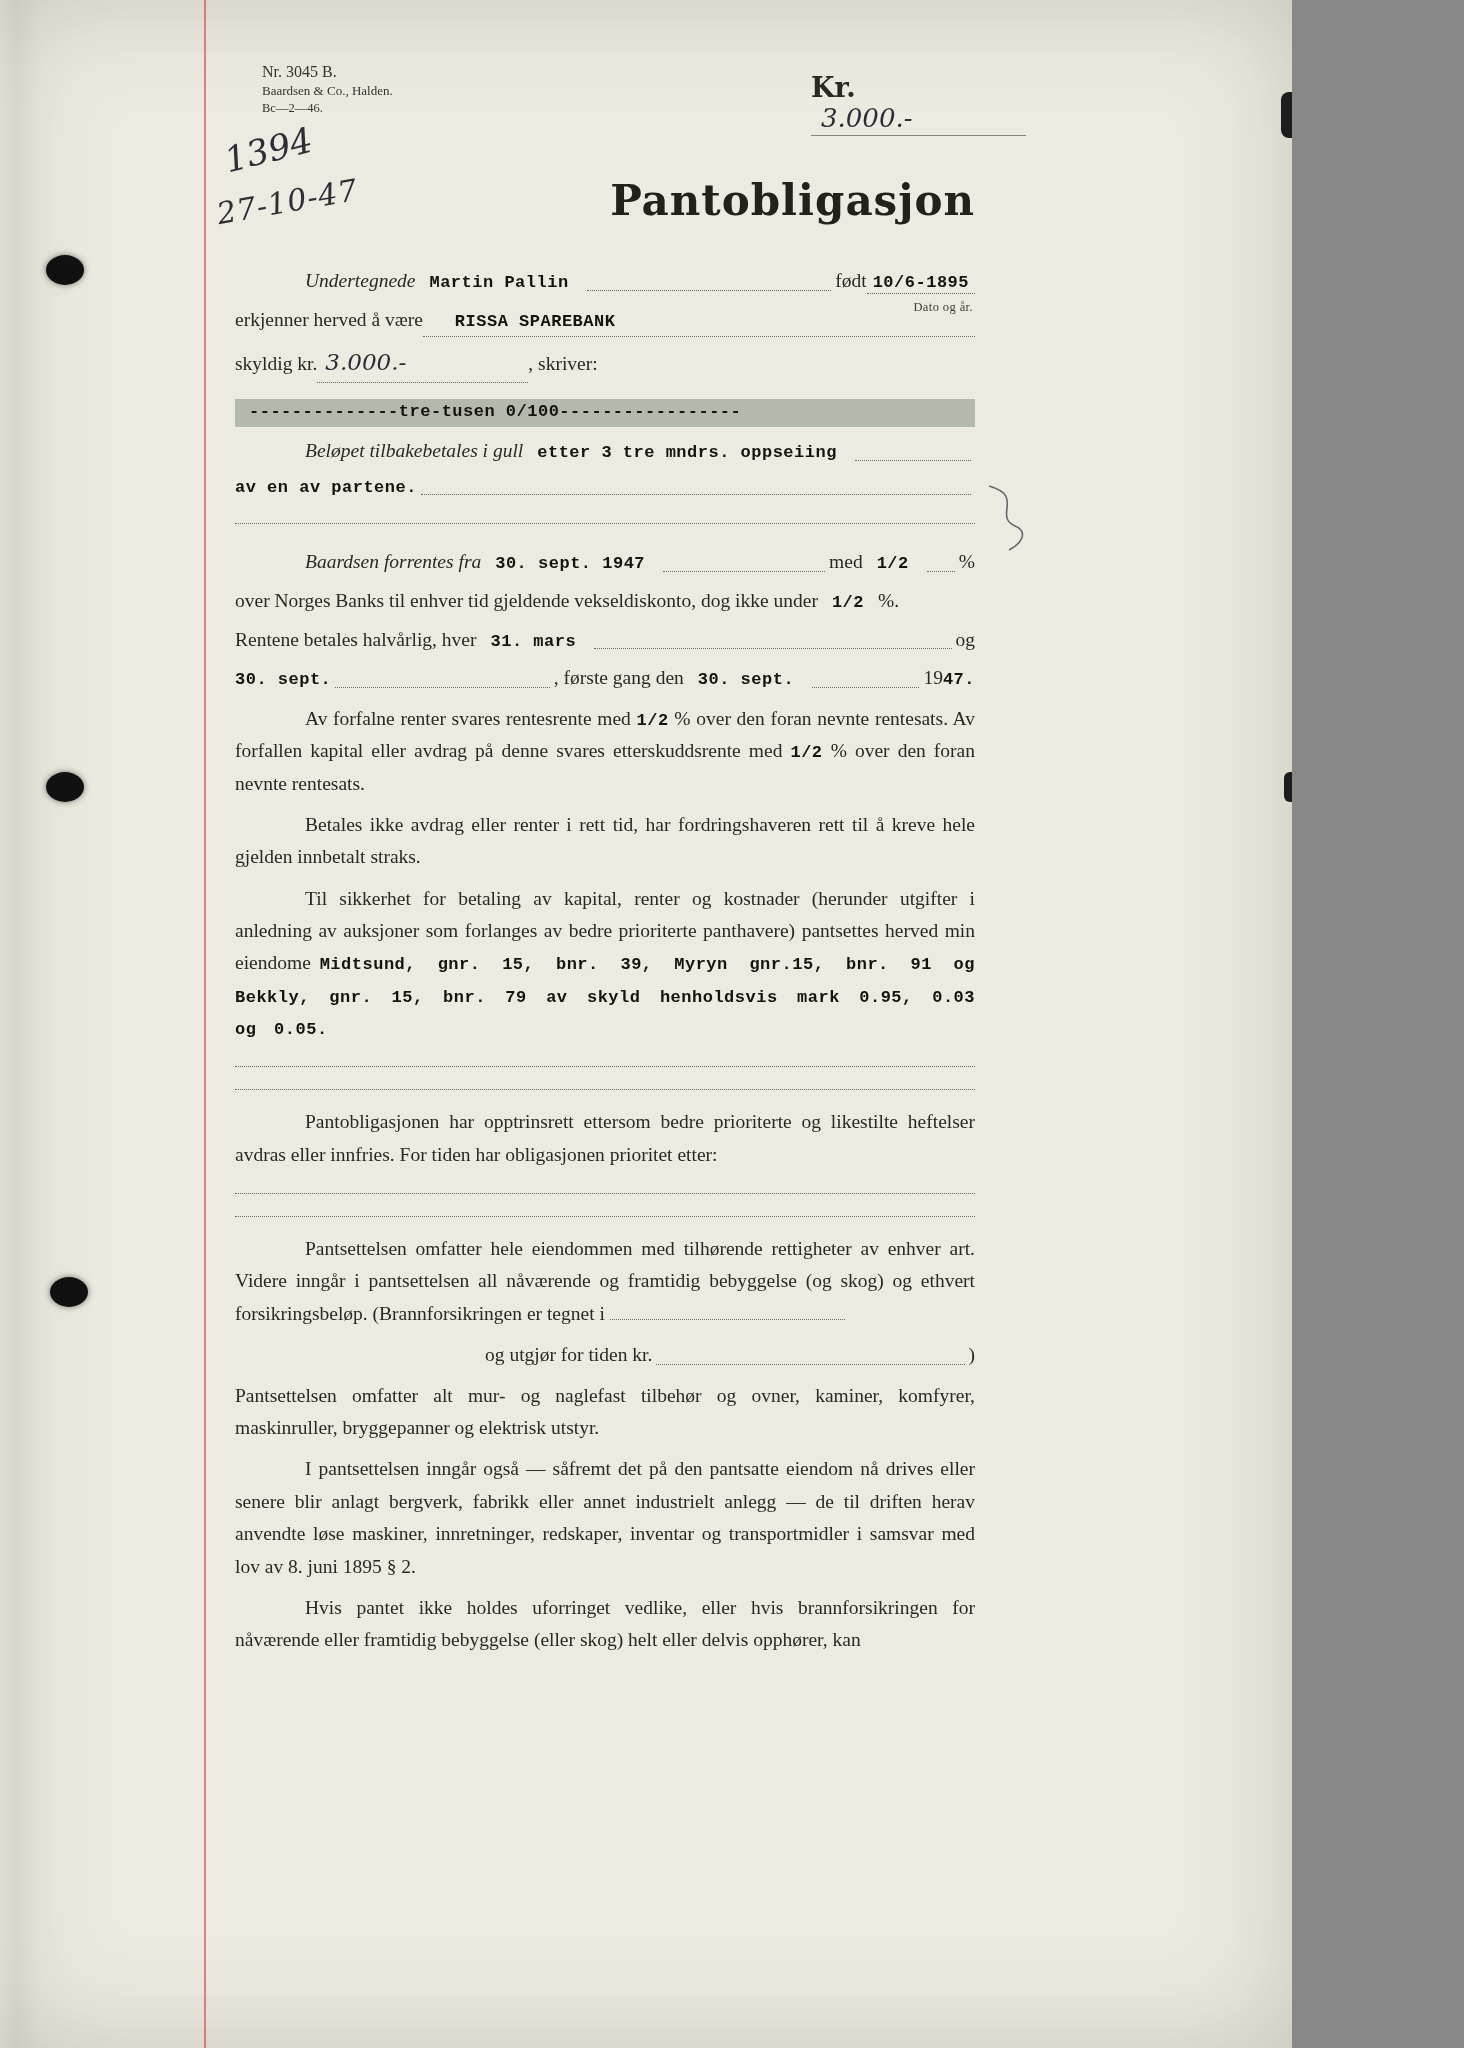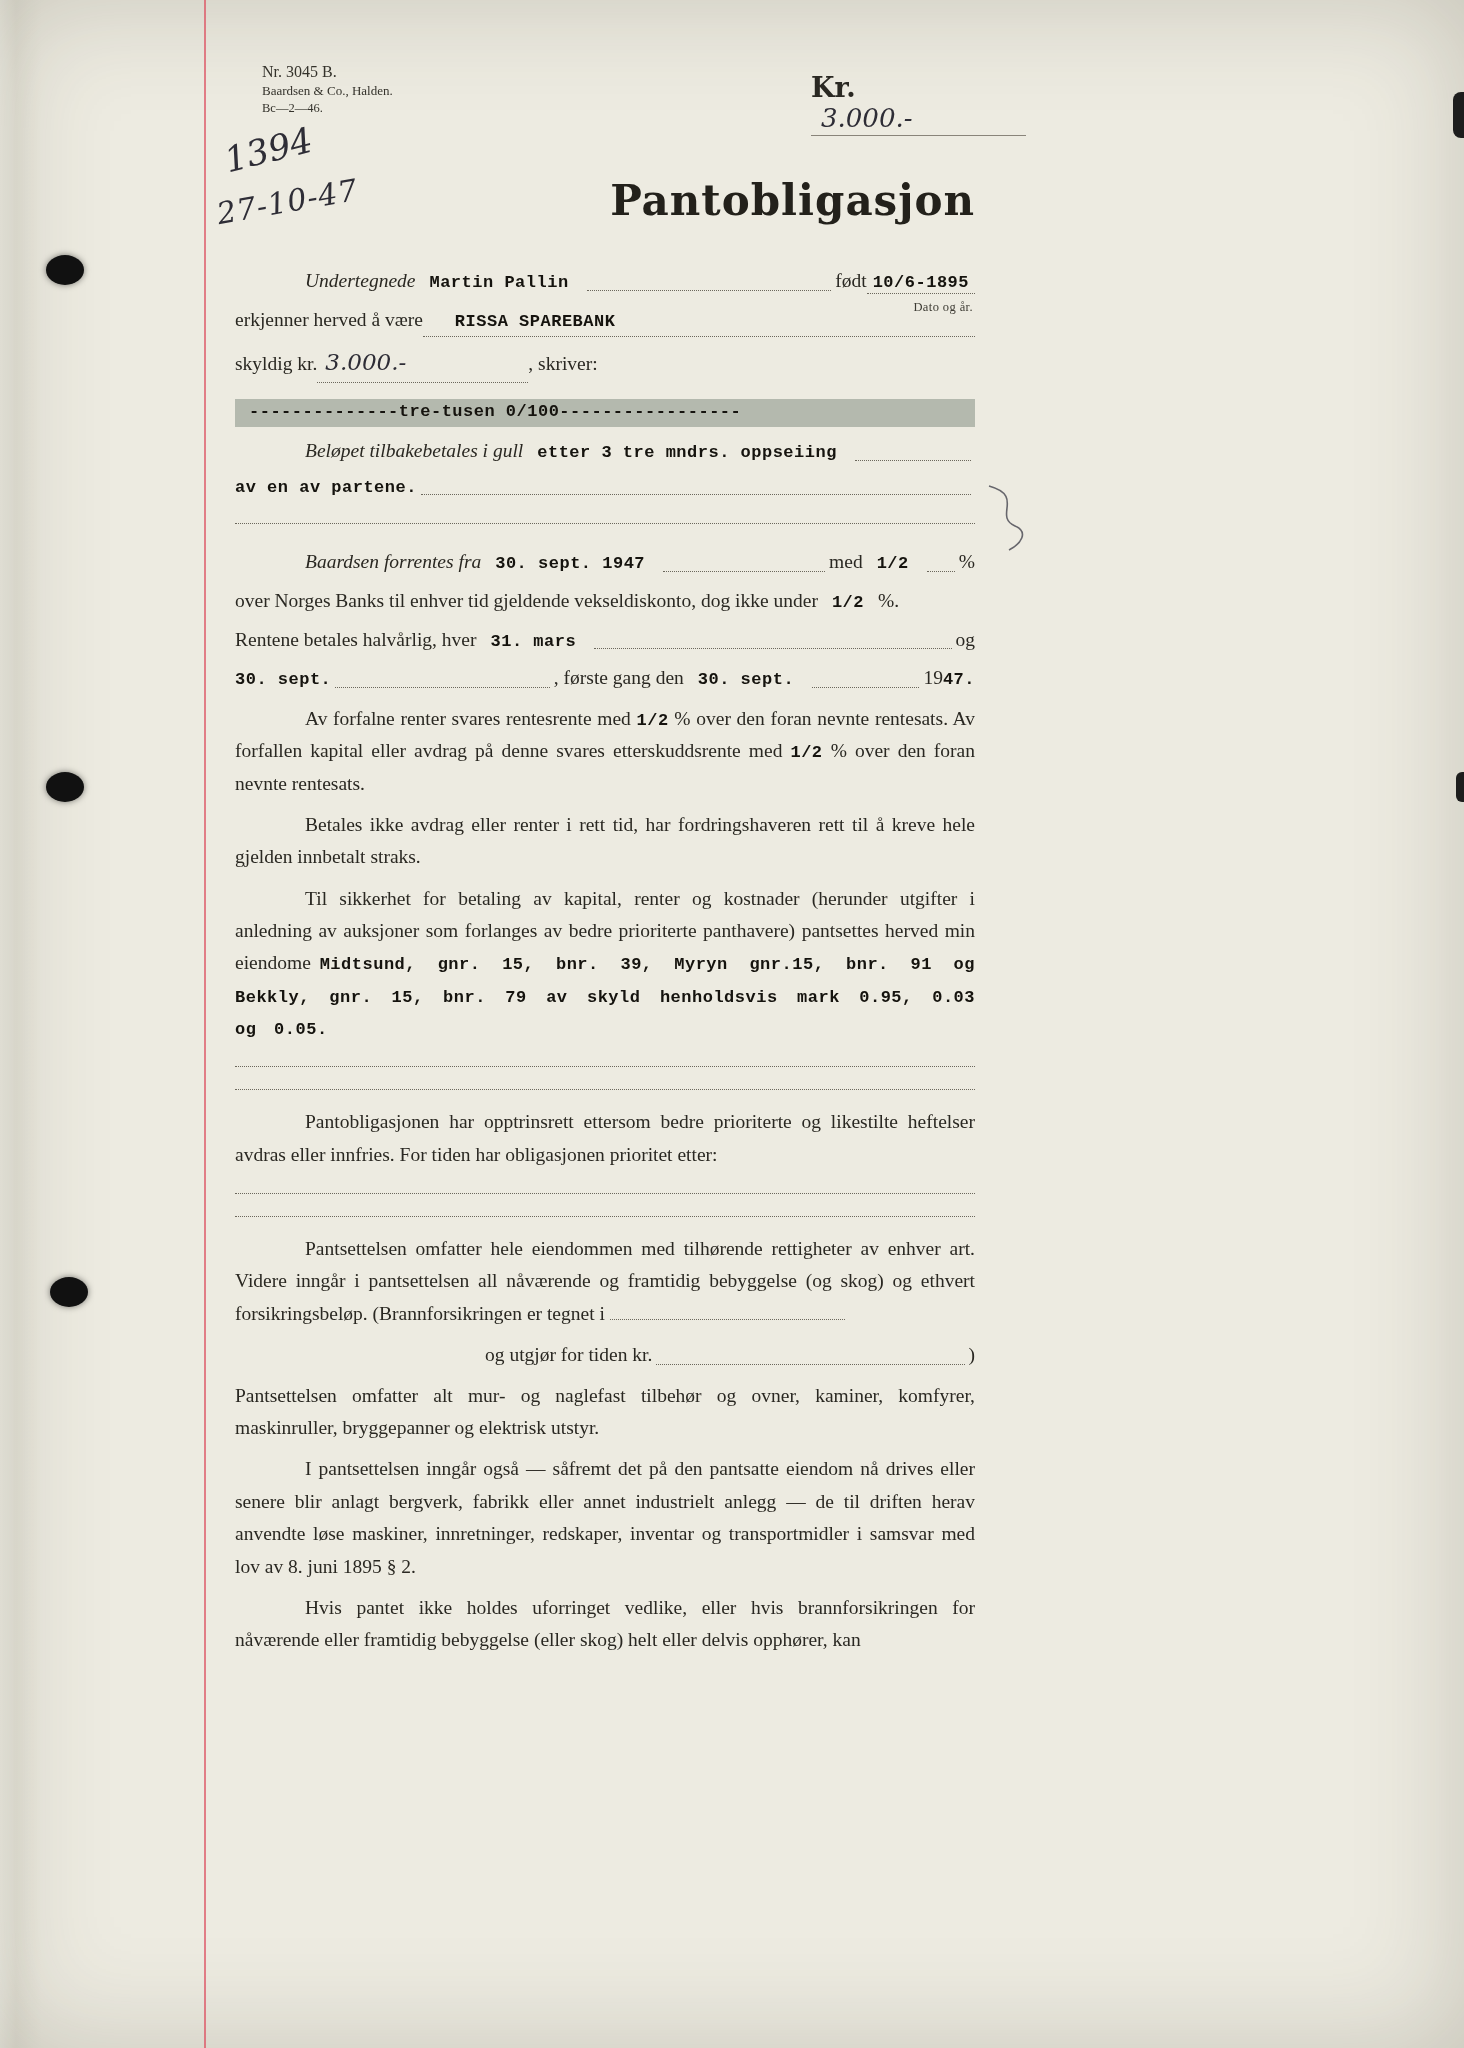--- a/index.html
+++ b/index.html
@@ -1,17 +1,17 @@
 <!DOCTYPE html>
 <html><head>
 <meta charset="utf-8">
 <style>
   html,body { margin:0; padding:0; background:#888; }
   .page {
-    position:relative; width:1464px; height:2048px; overflow:hidden;
+    position:relative; width:1292px; height:2048px; overflow:hidden;
     background:#edebe1;
     background-image:linear-gradient(90deg,#f2f1e8 0px,#e6e4d9 16px,#edebe1 42px,#edebe1 100%);
     box-shadow:inset 0 0 110px rgba(70,62,45,.22);
     font-family:"Liberation Serif", serif; color:#2a2822;
   }
   .red-line { position:absolute; left:204px; top:0; bottom:0; width:2px; background:rgba(220,82,98,.72); }
   .hole { position:absolute; width:38px; height:30px; background:#111; border-radius:50%; box-shadow:0 0 6px rgba(0,0,0,.5); }
   .hole1 { left:46px; top:255px; }
   .hole2 { left:46px; top:772px; }
   .hole3 { left:50px; top:1277px; }

